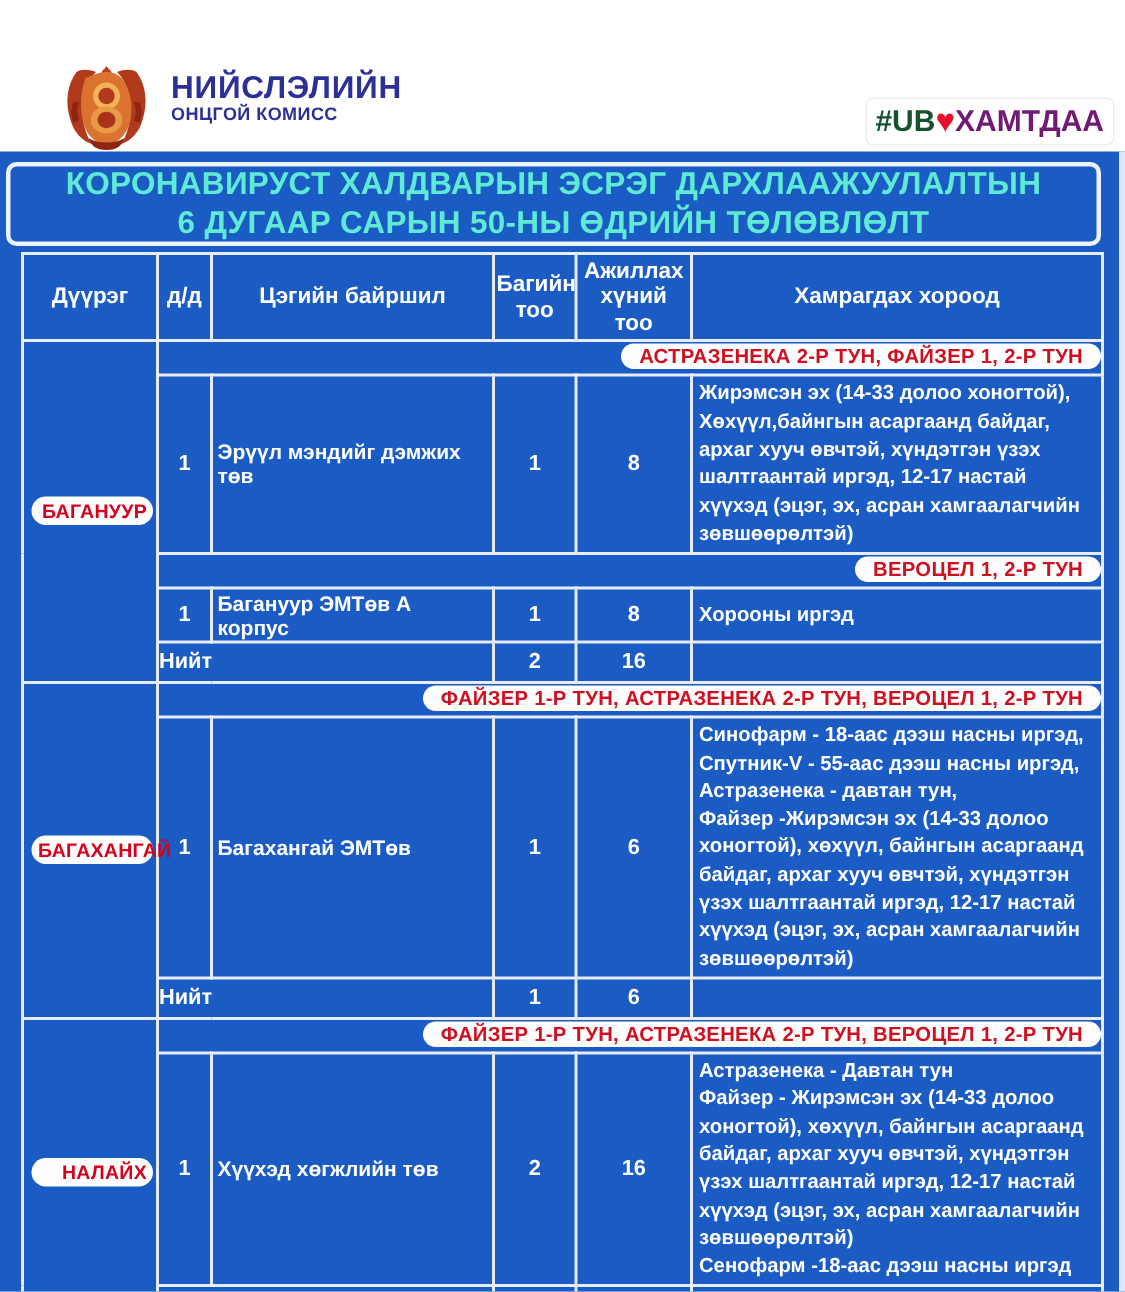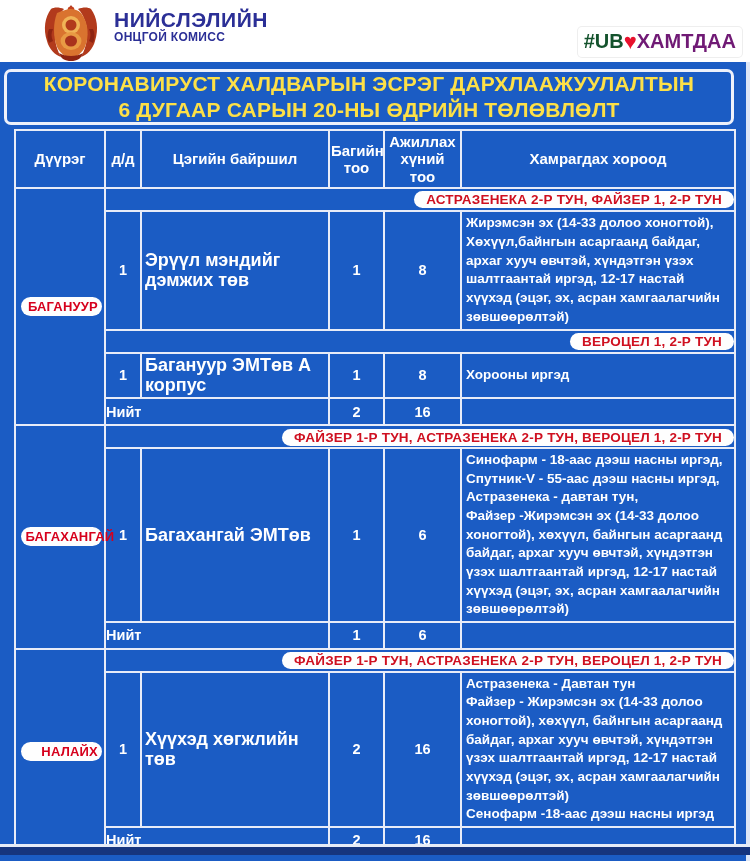--- a/index.html
+++ b/index.html
@@ -1,56 +1,56 @@
 <!DOCTYPE html>
 <html><head>
 <meta charset="utf-8">
 <style>
   * { margin:0; padding:0; box-sizing:border-box; }
   html,body { width:750px; height:861px; overflow:hidden; background:#fff;
               font-family:"Liberation Sans", sans-serif; }
 
   
-  .header { position:relative; height:62px; background:#ffffff; }
+  .header { position:relative; height:62px; background:#ffffff;margin-top:39px; }
   .logo { position:absolute; left:37px; top:3px; width:68px; height:58px; }
   .orgname { position:absolute; left:114px; top:9px; color:#2b2f96; line-height:1.04; }
   .orgname .l1 { font-size:21px; font-weight:bold; letter-spacing:0.5px; }
   .orgname .l2 { font-size:12px; font-weight:bold; letter-spacing:0.3px; }
   .hashtag { position:absolute; right:8px; top:27px; background:#fff; border-radius:4px;
              padding:2px 6px; font-size:20px; font-weight:bold; box-shadow:0 0 0 1px #eee; }
   .hashtag .red { color:#14532d; }
   .hashtag .heart { color:#e8112d; font-size:22px; vertical-align:-1px; }
   .hashtag .indigo { color:#701a75; }
 
   
   .panel { position:relative; height:799px; background:#1b5cc4;
            border-right:4px solid #dfe7f6; padding-top:7px; }
 
   .title-box { margin:0 12px 4px 4px; border:3px solid #eef1fb; border-radius:7px;
                height:56px; display:flex; flex-direction:column; justify-content:center;
-               align-items:center; color:#fde047; font-weight:bold; font-size:21px;
+               align-items:center; color:#5eead4; font-weight:bold; font-size:21px;
                line-height:1.22; text-align:center; letter-spacing:0.2px; }
 
   
   table.vax { border-collapse:collapse; margin-left:14px; width:722px;
               table-layout:fixed; color:#ffffff; }
   table.vax td, table.vax th { border:2px solid #e8ecf8; vertical-align:middle; }
   th.colh { font-size:15px; font-weight:bold; text-align:center; line-height:1.15; padding:2px 1px; }
   tr.hdr   { height:45px; }
   tr.banner-row { height:23px; }
   td.banner-cell { text-align:right; padding:0; }
   .pill { display:inline-block; background:#fefefe; border-radius:11px; padding:1px 12px;
           color:#cf1020; font-weight:bold; font-size:13.5px; letter-spacing:0.2px;
           white-space:nowrap; }
   td.district { text-align:right; padding:0 2px; }
   .dpill { display:inline-block; background:#fefefe; border-radius:10px; padding:2px 4px;
            color:#d6001c; font-weight:bold; font-size:13px; letter-spacing:0.2px;
            white-space:nowrap; width:96%; }
   td.num  { text-align:center; font-size:14.5px; font-weight:bold; }
-  td.place { font-size:18px; font-weight:bold; padding:1px 3px; line-height:1.15; }
+  td.place { font-size:14px; font-weight:bold; padding:1px 3px; line-height:1.15; }
   td.aud  { font-size:13.5px; font-weight:bold; padding:2px 4px; line-height:1.38;
             white-space:pre-line; vertical-align:middle; }
   td.total-label { text-align:left; font-size:14.5px; font-weight:bold; }
   tr.total-row { height:27px; }
 
   
   .note { margin:9px auto 0 auto; width:690px; background:#fdfdfd; border-radius:14px;
           padding:6px 8px; text-align:center; color:#c41724; font-weight:bold;
           font-size:14.5px; line-height:1.45; white-space:pre-line; letter-spacing:0.1px; }
 
@@ -80,21 +80,21 @@
     <div class="l1">НИЙСЛЭЛИЙН</div>
     <div class="l2">ОНЦГОЙ КОМИСС</div>
   </div>
   <div class="hashtag"><span class="red">#UB</span><span class="heart">♥</span><span class="indigo">ХАМТДАА</span></div>
 </div>
 
 <div class="panel">
 
   <div class="title-box">
     <div>КОРОНАВИРУСТ ХАЛДВАРЫН ЭСРЭГ ДАРХЛААЖУУЛАЛТЫН</div>
-    <div>6 ДУГААР САРЫН 20-НЫ ӨДРИЙН ТӨЛӨВЛӨЛТ</div>
+    <div>6 ДУГААР САРЫН 50-НЫ ӨДРИЙН ТӨЛӨВЛӨЛТ</div>
   </div>
 
   <table class="vax">
     <colgroup>
       <col style="width:90px">
         <col style="width:36px">
         <col style="width:188px">
       <col style="width:55px">
         <col style="width:77px">
         <col>

